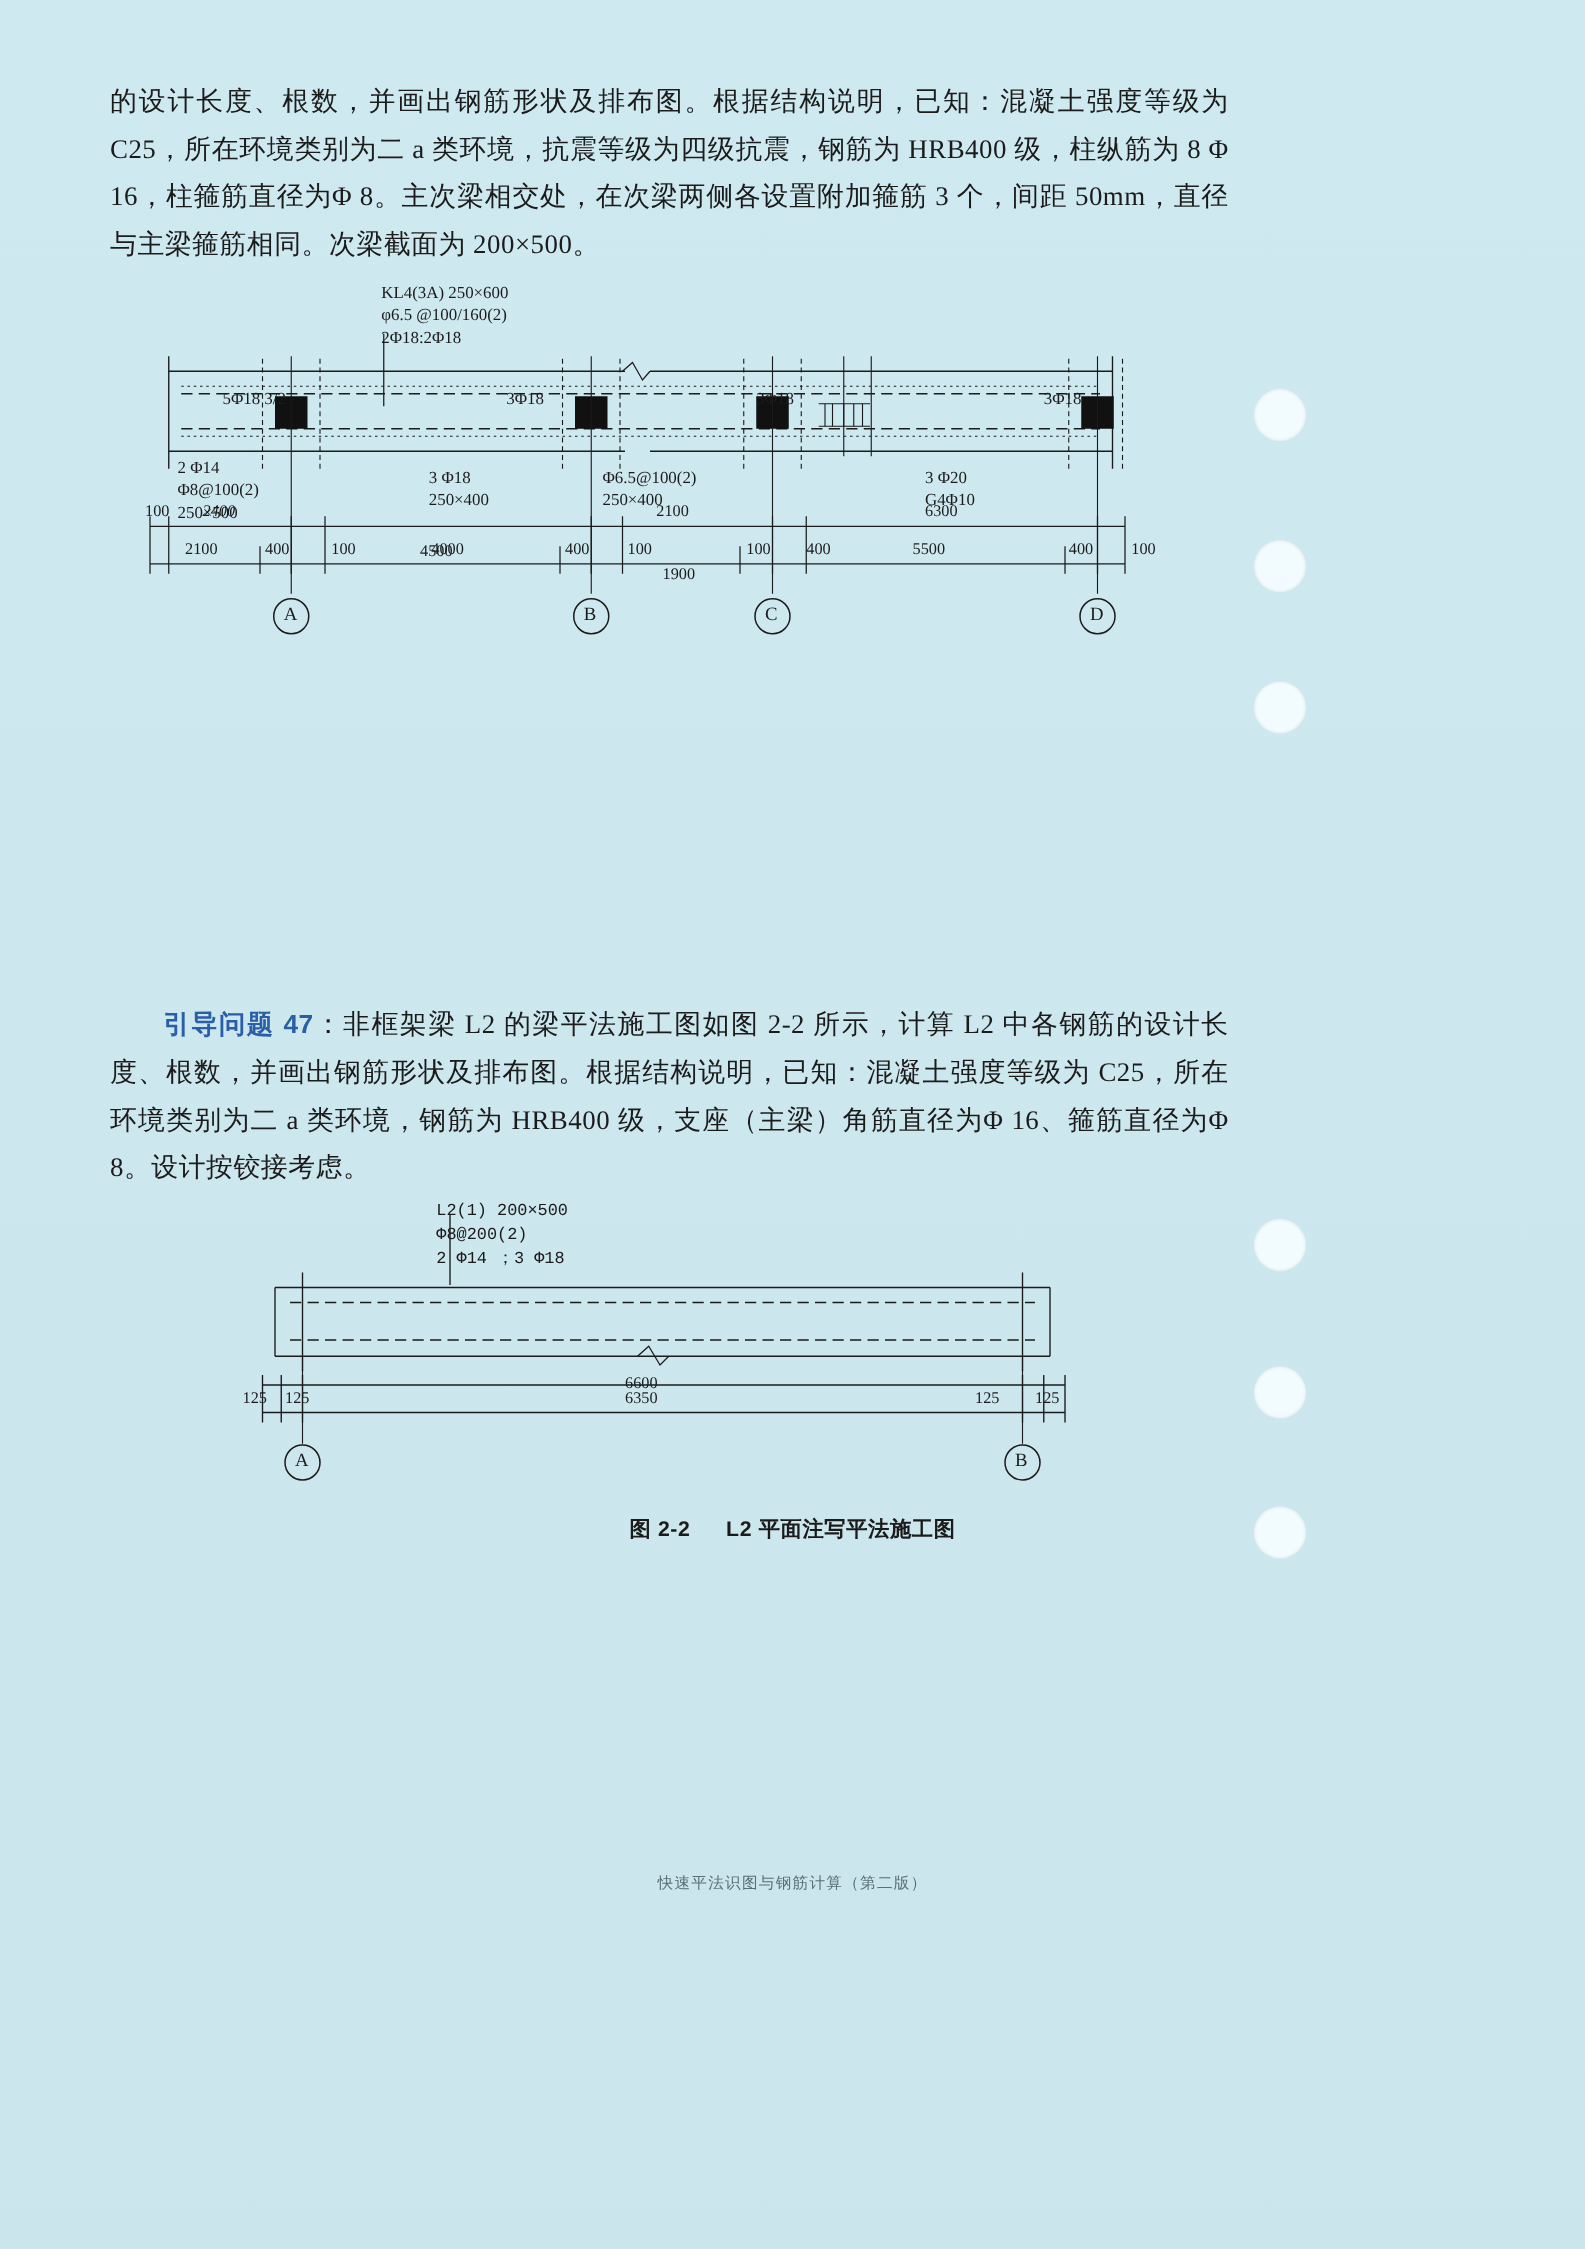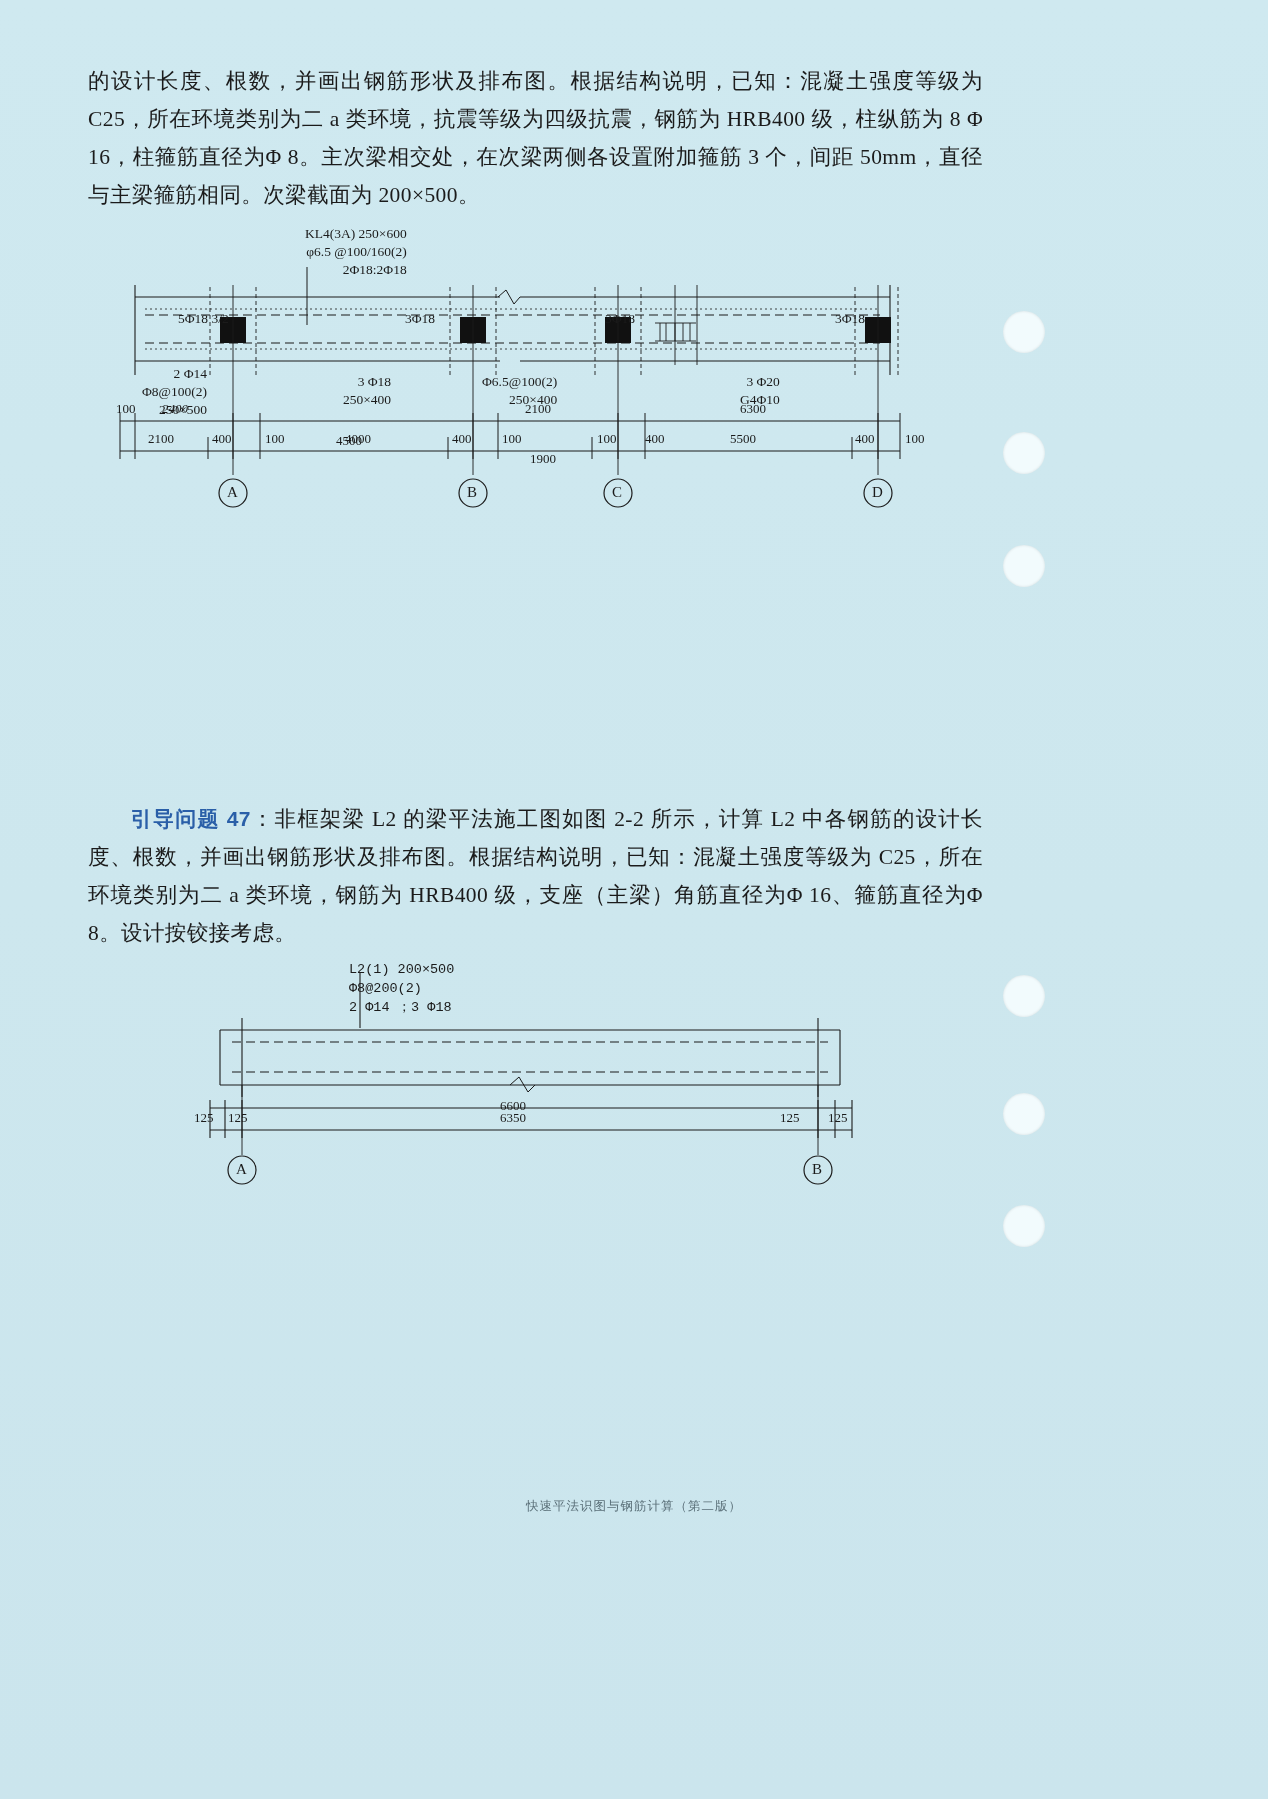--- a/index.html
+++ b/index.html
@@ -66,21 +66,21 @@
     letter-spacing: 0.5px;
   }
   .cap1 { top: 548px; }
   .cap2 { top: 1212px; }
   .cap-gap { display: inline-block; width: 18px; }
 
   
   .figure {
     position: absolute;
   }
-  #figure-1 { left: 100px; top: 225px; width: 840px; height: 310px; text-align: right; }
+  #figure-1 { left: 100px; top: 225px; width: 840px; height: 310px; }
   #figure-2 { left: 180px; top: 960px; width: 700px; height: 235px; }
 
   svg { display: block; }
 
   
   .footer-page {
     position: absolute;
     top: 1465px;
     width: 100%;
     text-align: center;
@@ -303,16 +303,21 @@
       <span style="position:absolute;left:320px;top:150px;">6350</span>
       <span style="position:absolute;left:14px;top:150px;">125</span>
       <span style="position:absolute;left:48px;top:150px;">125</span>
       <span style="position:absolute;left:600px;top:150px;">125</span>
       <span style="position:absolute;left:648px;top:150px;">125</span>
       <span style="position:absolute;left:56px;top:201px;font-size:15px;">A</span>
       <span style="position:absolute;left:632px;top:201px;font-size:15px;">B</span>
     </div>
   </div>
 
+  <div class="fig-caption cap2">
+    <span>图 2-2</span>
+    <span class="cap-gap"></span>
+    <span>L2 平面注写平法施工图</span>
+  </div>
 
   <div class="footer-sub">快速平法识图与钢筋计算（第二版）</div>
 
 </div>
 
 </body></html>

